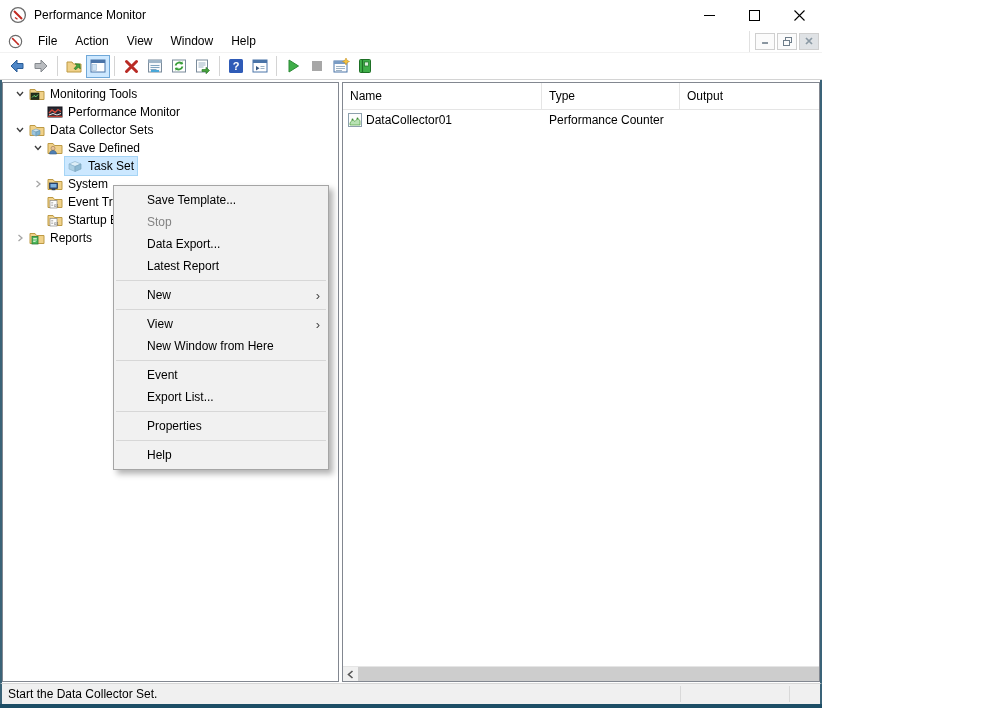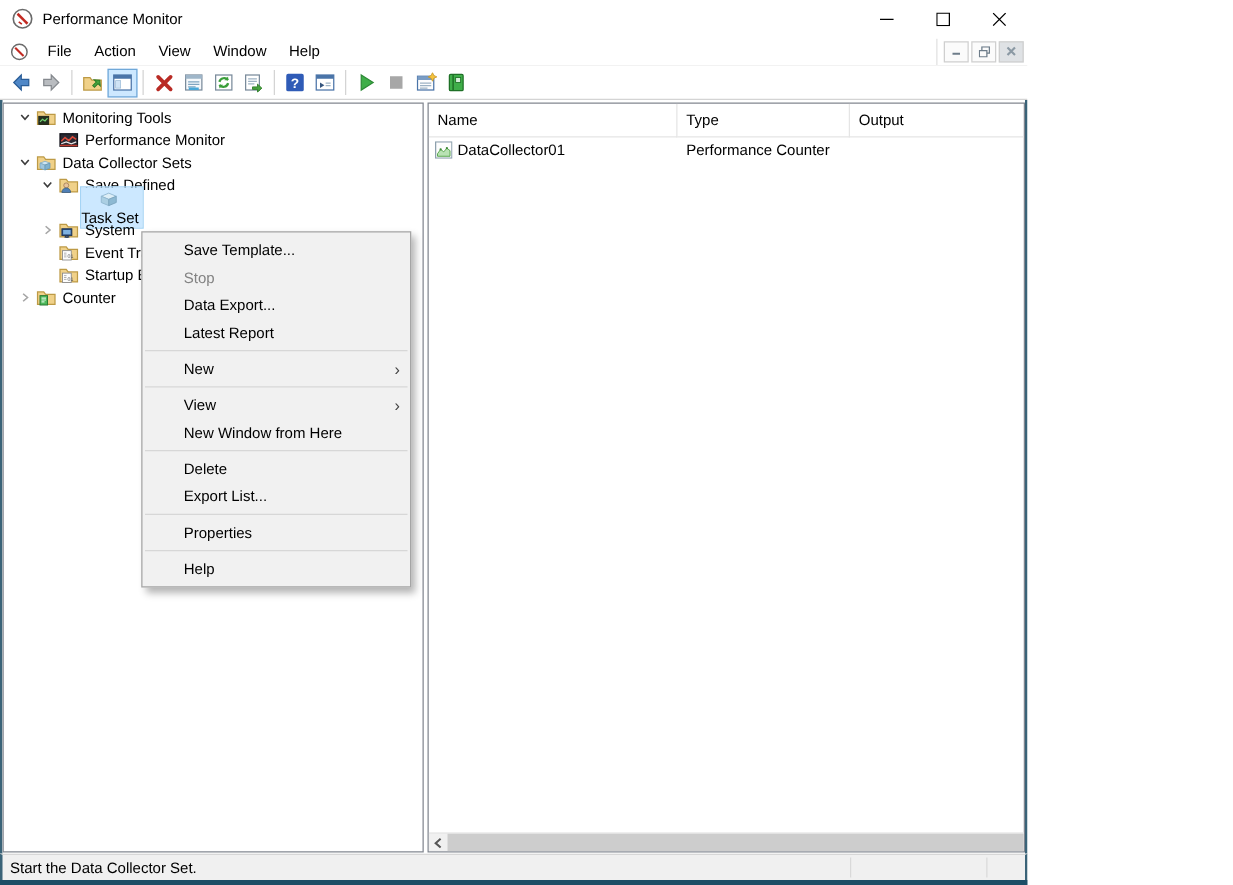--- a/index.html
+++ b/index.html
@@ -64,21 +64,21 @@
   }
   
   .tree { padding-top: 2px; }
   .trow { height: 18px; display: flex; align-items: center; white-space: nowrap; }
   .trow .chev { width: 18px; height: 16px; display: flex; align-items: center; justify-content: center; flex: 0 0 auto; }
   .trow .ticon { width: 16px; height: 16px; flex: 0 0 auto; margin-right: 5px; }
   .d0 { padding-left: 8px; }
   .d1 { padding-left: 8px; }
   .d2 { padding-left: 26px; }
   .d3 { padding-left: 44px; }
-  .tsel { background: #cce8ff; outline: 1px solid #a5d4f5; padding: 1px 3px 1px 0; display: flex; align-items: center; flex-direction: column; }
+  .tsel { background: #cce8ff; outline: 1px solid #a5d4f5; padding: 1px 3px 1px 0; display: flex; align-items: center; }
   .tsel .ticon { margin-left: 2px; }
   
   .ctxmenu {
     position: absolute; left: 113px; top: 185px; width: 216px;
     background: #f1f1f1; border: 1px solid #a5a5a5;
     box-shadow: 4px 4px 6px rgba(0,0,0,0.30);
     padding: 3px 0; z-index: 50;
   }
   .mrow { height: 22px; display: flex; align-items: center; padding-left: 33px; padding-right: 8px; }
   .mrow.hl { background: #90c8f6; }
@@ -407,21 +407,21 @@
                 <path d="M3.5 2 L7 5 L3.5 8" fill="none" stroke="#a6a6a6" stroke-width="1.3"></path>
               </svg>
           </span>
           <span class="ticon">
             <svg width="16" height="16" viewBox="0 0 16 16">
               <path d="M1 3.5 h5 l1.5 2 H15 v8 H1 z" fill="#f0d189" stroke="#bd9a45"></path>
               <rect x="3" y="6.5" width="6" height="7.5" fill="#4db85a" stroke="#2b7a35" stroke-width="0.8"></rect>
               <path d="M4.2 8.5 h3.6 M4.2 10 h3.6 M4.2 11.5 h2.4" stroke="#d8f3db" stroke-width="0.9"></path>
             </svg>
           </span>
-          <span>Counter</span>
+          <span>Reports</span>
         </div>
 
       </div>
     </div>
 
     <div class="rightpane">
       <div class="lheader">
         <div class="hcell">Name</div>
         <div class="hcell">Type</div>
         <div class="hcell">Output</div>
@@ -470,21 +470,21 @@
       <span>New</span>
       <span class="subarrow">›</span>
     </div>
     <div class="msep"></div>
     <div class="mrow">
       <span>View</span>
       <span class="subarrow">›</span>
     </div>
     <div class="mrow">New Window from Here</div>
     <div class="msep"></div>
-    <div class="mrow">Delete</div>
+    <div class="mrow">Event</div>
     <div class="mrow">Export List...</div>
     <div class="msep"></div>
     <div class="mrow">Properties</div>
     <div class="msep"></div>
     <div class="mrow">Help</div>
   </div>
 
   <div class="statusbar">
     <span>Start the Data Collector Set.</span>
     <span class="sb-div one"></span>

